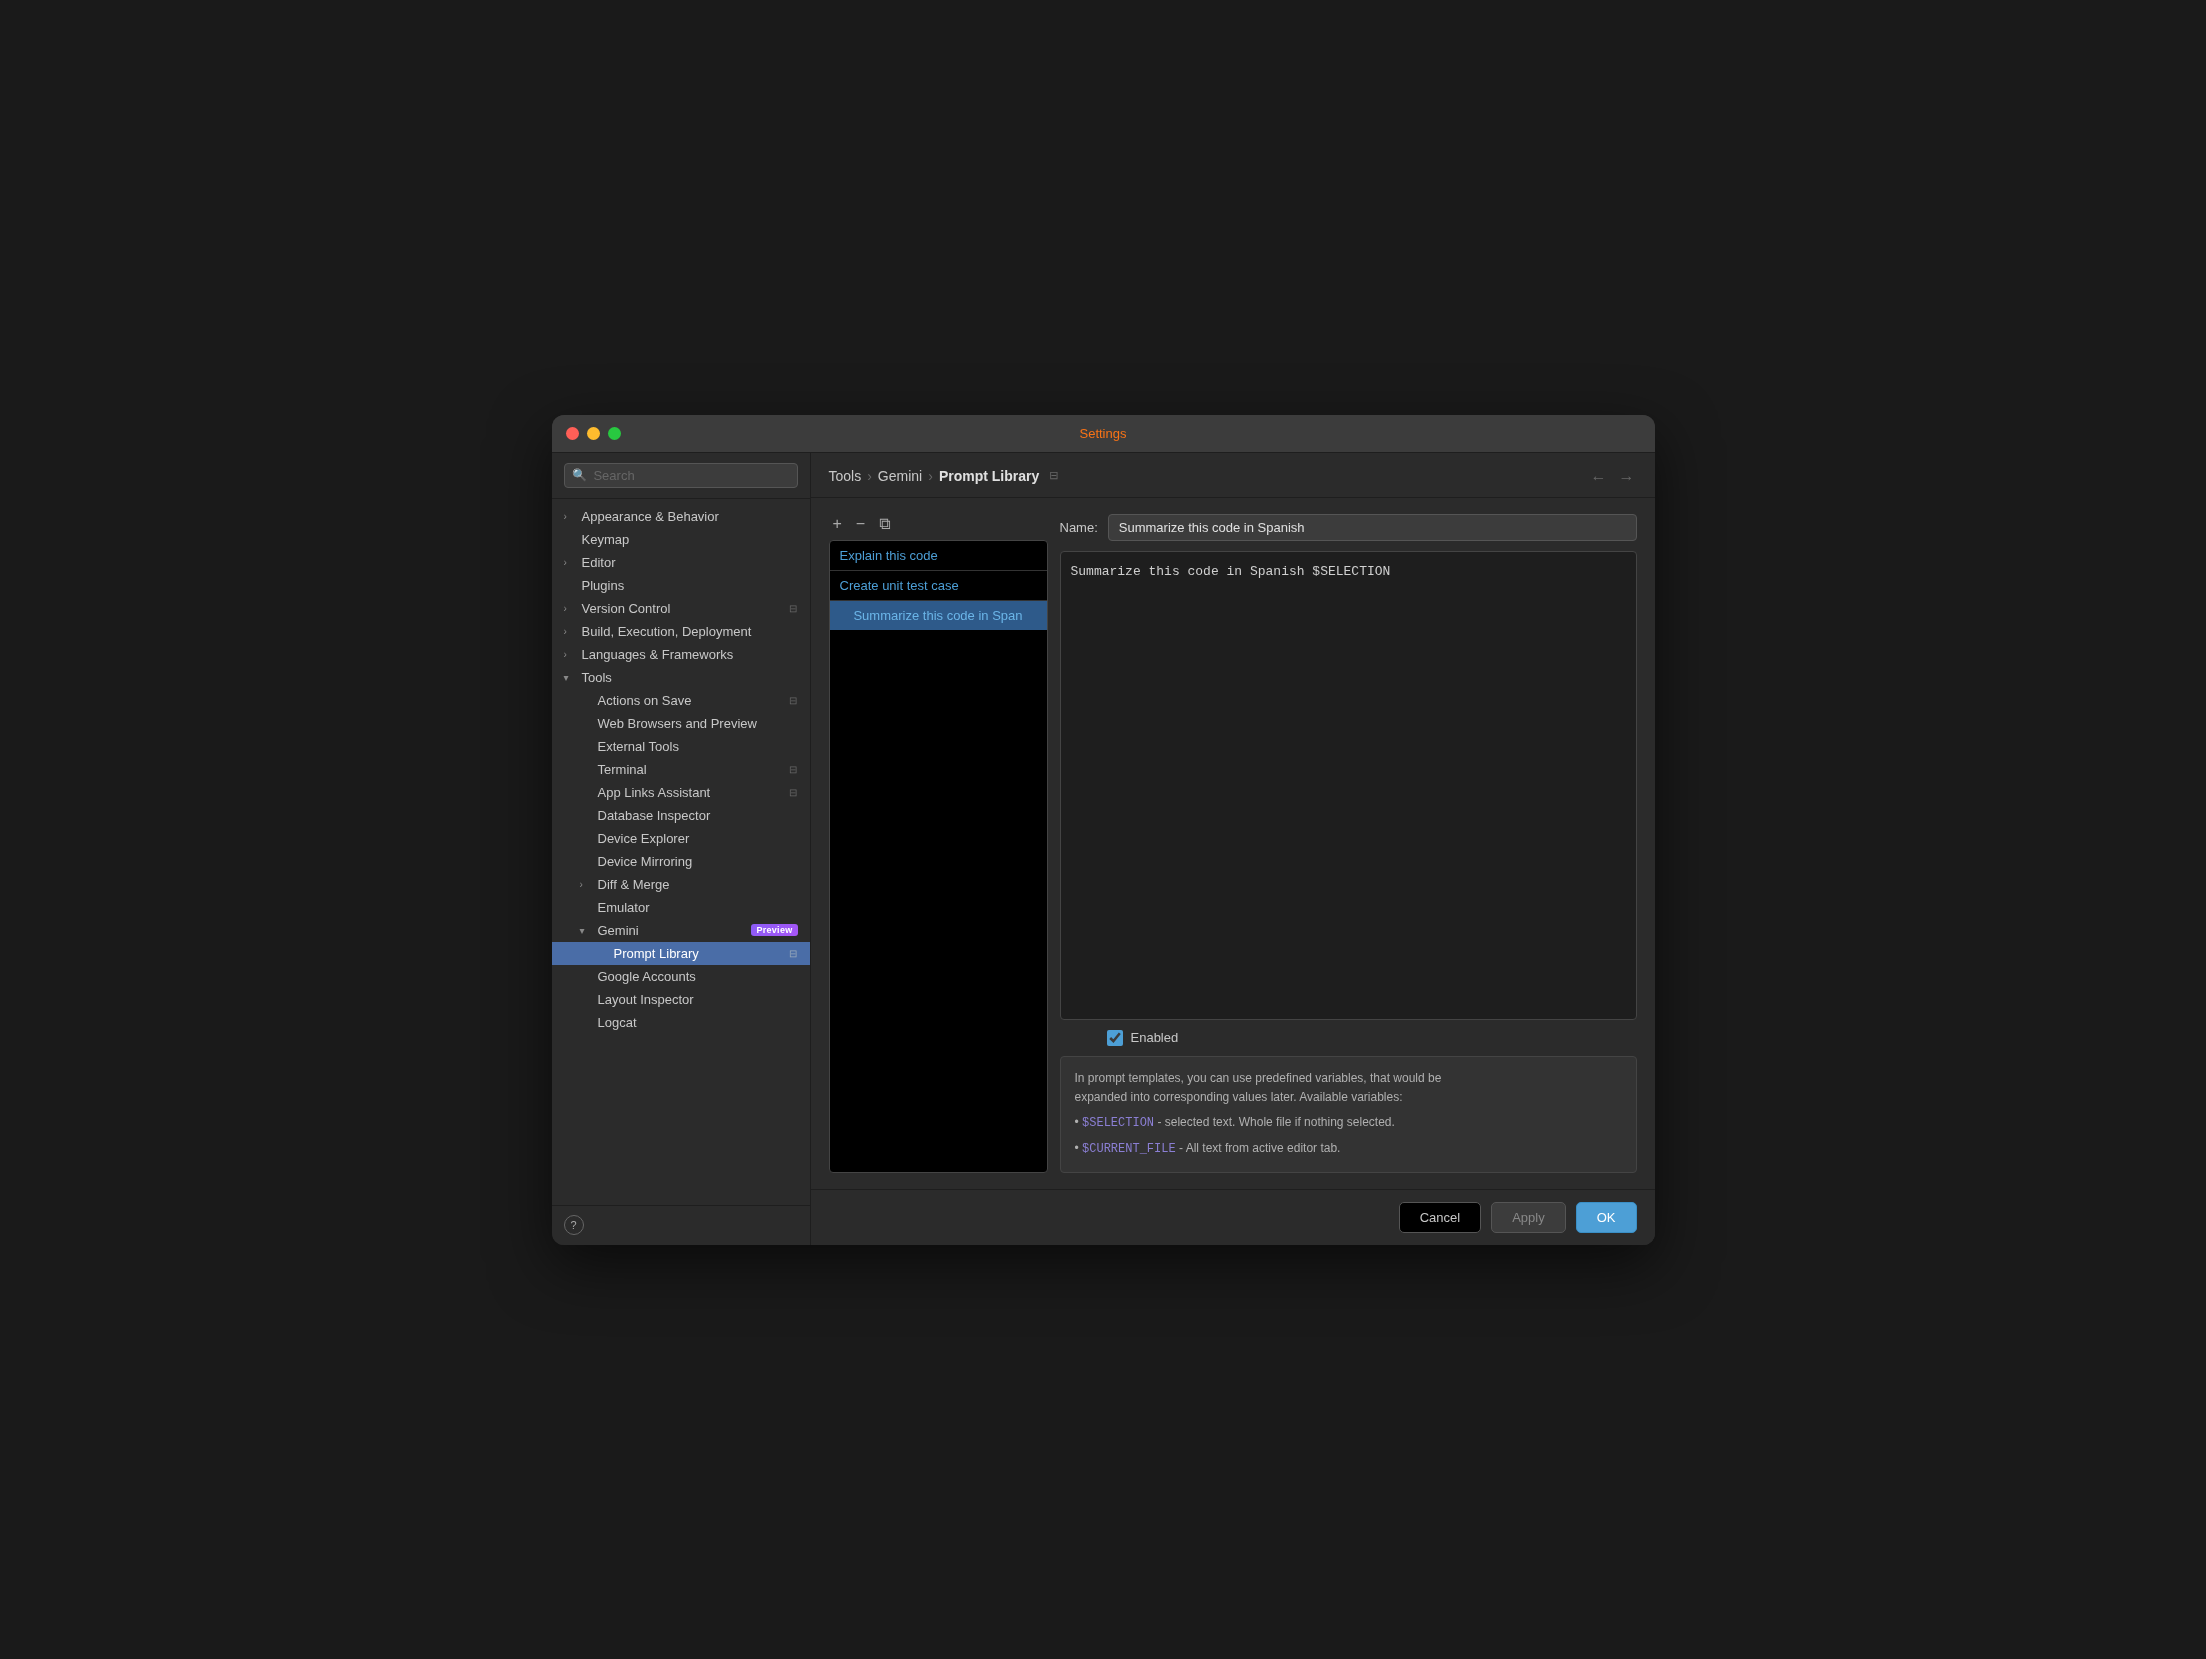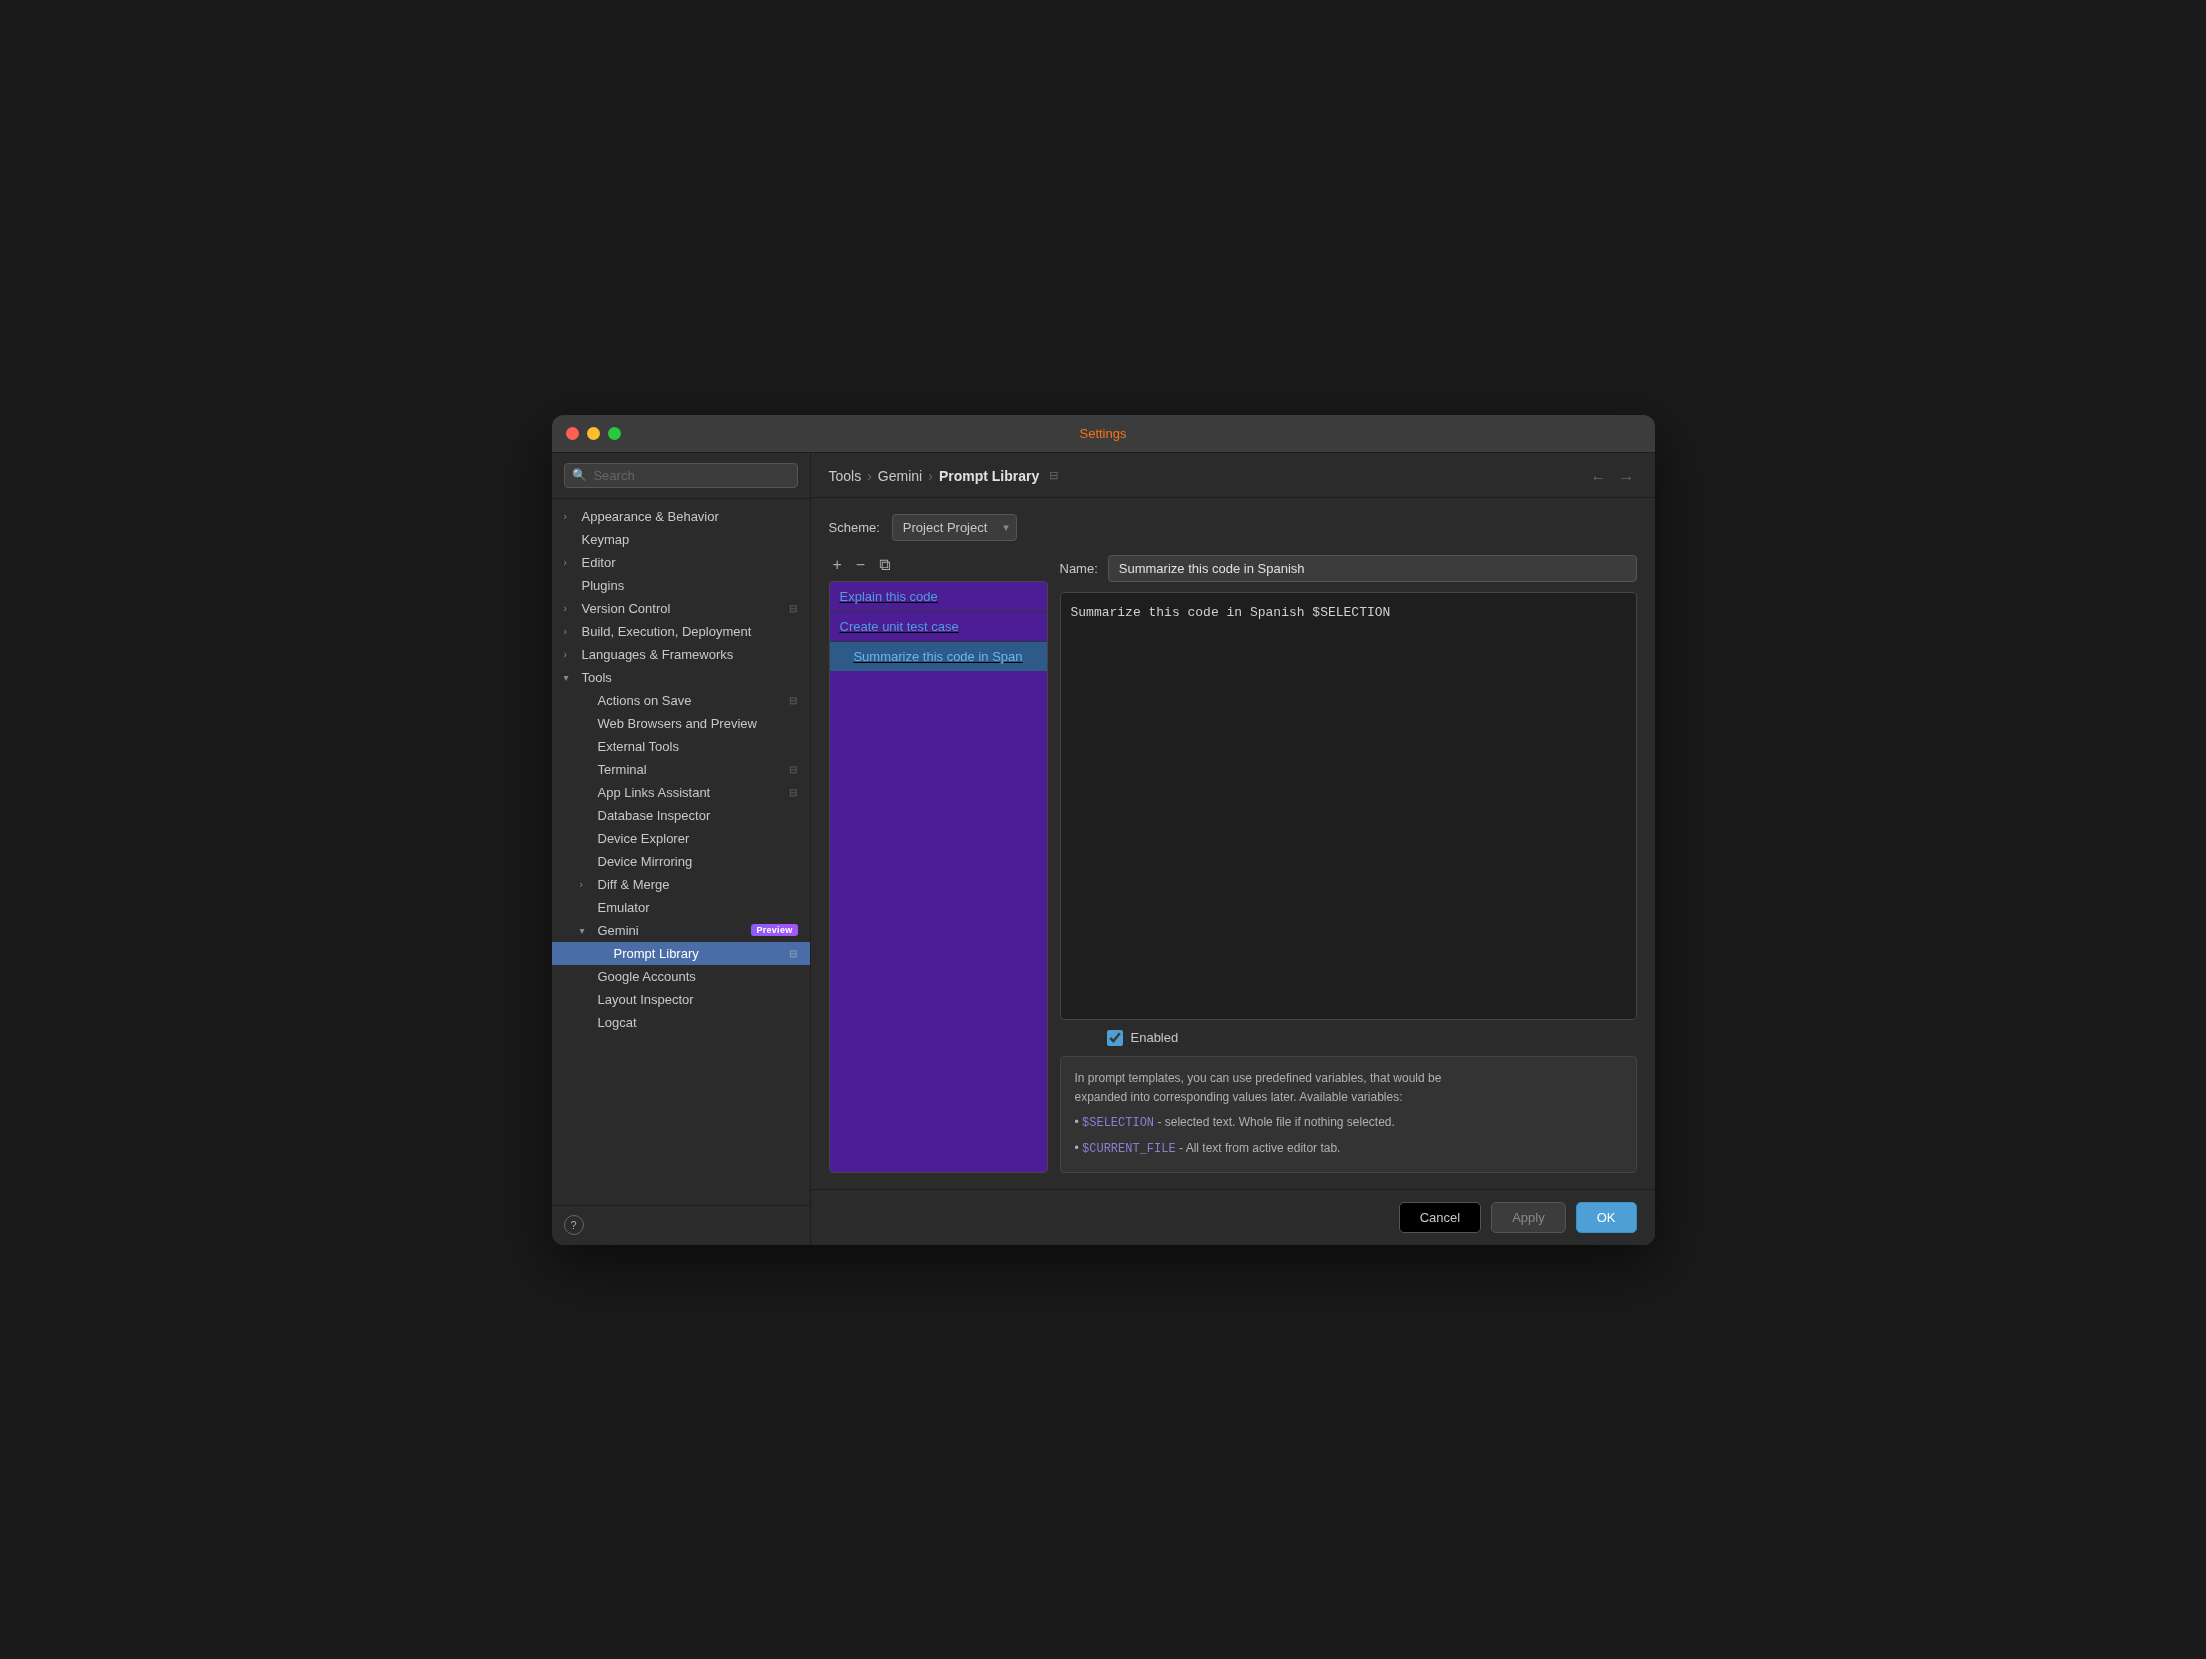--- a/index.html
+++ b/index.html
@@ -310,23 +310,22 @@
       padding: 2px 4px;
       border-radius: 3px;
       line-height: 1;
     }
 
     .prompt-list {
       flex: 1;
       border: 1px solid #444;
       border-radius: 4px;
       overflow-y: auto;
-      background: #4c1d95;
+      background: #000000;
       min-height: 299px;
-      text-decoration: underline;
     }
 
     .prompt-list-item {
       padding: 7px 10px;
       font-size: 13px;
       color: #4d9fd6;
       cursor: pointer;
       border-bottom: 1px solid #333;
     }
 
@@ -626,30 +625,20 @@
           <span class="breadcrumb-icon">⊟</span>
         </div>
         <div class="nav-arrows">
           <span class="nav-arrow">←</span>
           <span class="nav-arrow">→</span>
         </div>
       </div>
 
       <div class="panel-body">
 
-        <div class="scheme-row">
-          <span class="scheme-label">Scheme:</span>
-          <div class="scheme-wrapper">
-            <select>
-              <option>Project  Project</option>
-              <option>Default</option>
-            </select>
-            <span class="scheme-chevron">▾</span>
-          </div>
-        </div>
 
         <div class="prompt-area">
 
           <div class="prompt-list-panel">
             <div class="list-toolbar">
               <button class="list-tool-btn">+</button>
               <button class="list-tool-btn">−</button>
               <button class="list-tool-btn">⧉</button>
             </div>
             <div class="prompt-list">

